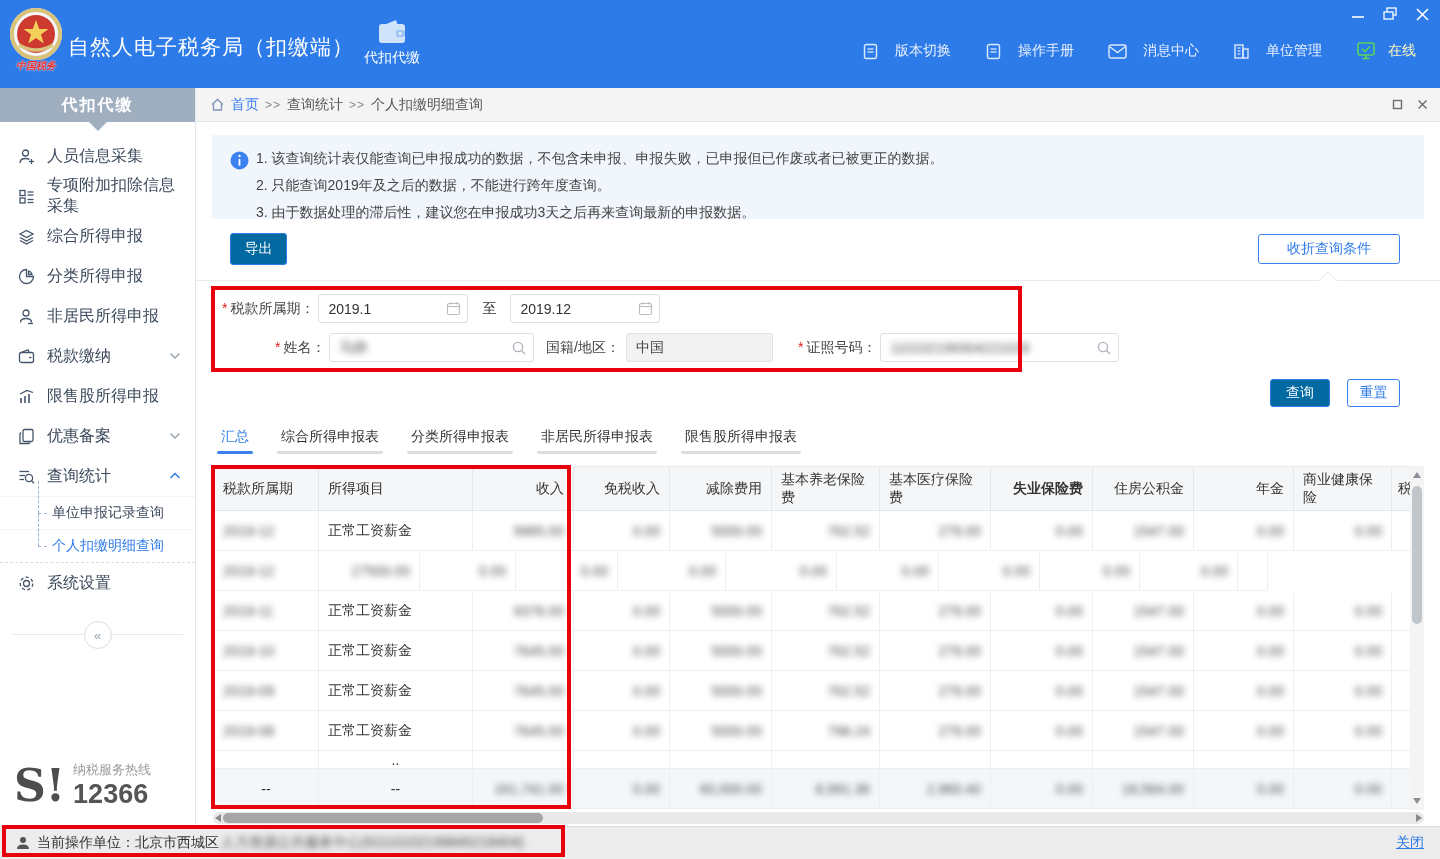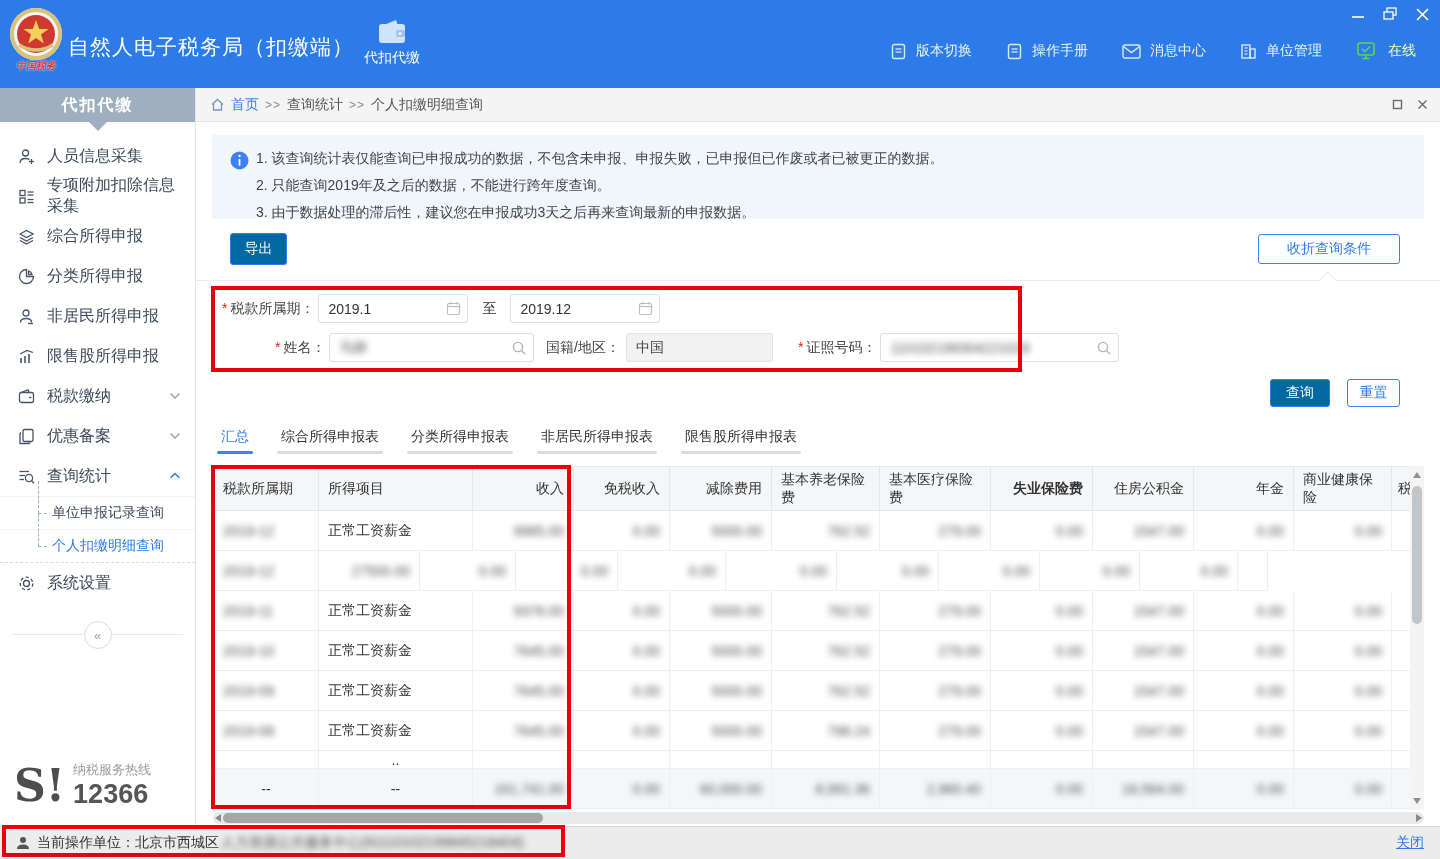--- a/index.html
+++ b/index.html
@@ -9,21 +9,21 @@
   .top{position:absolute;left:0;top:0;width:1440px;height:88px;background:#2c7be9;}
   .winctl{position:absolute;top:6px;right:10px;display:flex;gap:16px;align-items:center;}
   .winctl .wbtn{width:16px;height:16px;display:flex;align-items:center;justify-content:center;color:#fff;}
   .emblem{position:absolute;left:8px;top:7px;width:56px;height:74px;display:flex;flex-direction:column;align-items:center;}
   .emblem .seal-txt{font-size:10px;font-weight:bold;font-style:italic;color:#e33;margin-top:-2px;
      text-shadow:0 0 2px #fff;}
   .app-title{position:absolute;left:68px;top:33px;color:#fff;font-size:21px;letter-spacing:1px;}
   .mod-tab{position:absolute;left:352px;top:18px;width:80px;text-align:center;color:#fff;}
   .mod-tab .mt-label{margin-top:3px;font-size:14px;}
   .hdr-menu{position:absolute;right:24px;top:42px;display:flex;align-items:center;gap:34px;color:#e9f1fd;}
-  .hmi{display:flex;align-items:center;gap:9px;cursor:pointer;}
+  .hmi{display:flex;align-items:center;gap:16px;cursor:pointer;}
   .online{display:flex;align-items:center;gap:12px;color:#fef9c3;}
   
   .sidebar{position:absolute;left:0;top:88px;width:196px;height:738px;background:#fff;border-right:1px solid #e3e6ea;box-sizing:border-box;}
   .sb-head{position:relative;height:34px;background:#9fafc0;color:#fff;font-size:16px;font-weight:bold;
      display:flex;align-items:center;justify-content:center;letter-spacing:2px;}
   .sb-head .tri{position:absolute;left:50%;bottom:-6px;margin-left:-7px;width:14px;height:14px;background:#9fafc0;transform:rotate(45deg);}
   .sb-list{margin-top:14px;}
   .sb-item{height:40px;display:flex;align-items:center;padding:0 14px 0 18px;gap:12px;color:#3d4a5c;cursor:pointer;}
   .sb-item .lbl{flex:1;font-size:16px;}
   .sb-item.active .lbl{color:#3d4a5c;}
@@ -255,38 +255,38 @@
         <svg width="17" height="17" viewBox="0 0 17 17">
             <circle cx="8" cy="5" r="3" fill="none" stroke="#44546a" stroke-width="1.3"></circle>
             <path d="M2.5 14.5 Q2.5 10.5 8 10.5 Q13.5 10.5 13.5 14.5" fill="none" stroke="#44546a" stroke-width="1.3"></path>
             <line x1="10" y1="15.5" x2="15" y2="15.5" stroke="#44546a" stroke-width="1.3"></line>
           </svg>
         <span class="lbl">非居民所得申报</span>
       </div>
 
       <div class="sb-item">
         <svg width="17" height="17" viewBox="0 0 17 17">
+            <rect x="1.5" y="4.5" width="14" height="10" rx="2" fill="none" stroke="#44546a" stroke-width="1.3"></rect>
+            <path d="M3 4.5 L10 1.8 L11 4.3" fill="none" stroke="#44546a" stroke-width="1.3"></path>
+            <line x1="11" y1="9.5" x2="13.5" y2="9.5" stroke="#44546a" stroke-width="1.3"></line>
+          </svg>
+        <span class="lbl">税款缴纳</span>
+        <svg width="12" height="8" viewBox="0 0 12 8">
+            <path d="M1.5 1.5 L6 6 L10.5 1.5" fill="none" stroke="#9aa4ae" stroke-width="1.5"></path>
+          </svg>
+      </div>
+
+      <div class="sb-item">
+        <svg width="17" height="17" viewBox="0 0 17 17">
             <line x1="3" y1="15" x2="3" y2="10" stroke="#44546a" stroke-width="1.6"></line>
             <line x1="7" y1="15" x2="7" y2="8" stroke="#44546a" stroke-width="1.6"></line>
             <line x1="11" y1="15" x2="11" y2="6" stroke="#44546a" stroke-width="1.6"></line>
             <path d="M2 6 L9 2.5 L15 4.5" fill="none" stroke="#44546a" stroke-width="1.3"></path>
           </svg>
         <span class="lbl">限售股所得申报</span>
-      </div>
-
-      <div class="sb-item">
-        <svg width="17" height="17" viewBox="0 0 17 17">
-            <rect x="1.5" y="4.5" width="14" height="10" rx="2" fill="none" stroke="#44546a" stroke-width="1.3"></rect>
-            <path d="M3 4.5 L10 1.8 L11 4.3" fill="none" stroke="#44546a" stroke-width="1.3"></path>
-            <line x1="11" y1="9.5" x2="13.5" y2="9.5" stroke="#44546a" stroke-width="1.3"></line>
-          </svg>
-        <span class="lbl">税款缴纳</span>
-        <svg width="12" height="8" viewBox="0 0 12 8">
-            <path d="M1.5 1.5 L6 6 L10.5 1.5" fill="none" stroke="#9aa4ae" stroke-width="1.5"></path>
-          </svg>
       </div>
 
       <div class="sb-item">
         <svg width="17" height="17" viewBox="0 0 17 17">
             <rect x="5" y="1.5" width="10" height="12" rx="1.5" fill="none" stroke="#44546a" stroke-width="1.3"></rect>
             <path d="M3 4.5 L2 5.5 L2 15.5 L11 15.5 L12 14.5" fill="none" stroke="#44546a" stroke-width="1.3"></path>
           </svg>
         <span class="lbl">优惠备案</span>
         <svg width="12" height="8" viewBox="0 0 12 8">
             <path d="M1.5 1.5 L6 6 L10.5 1.5" fill="none" stroke="#9aa4ae" stroke-width="1.5"></path>

